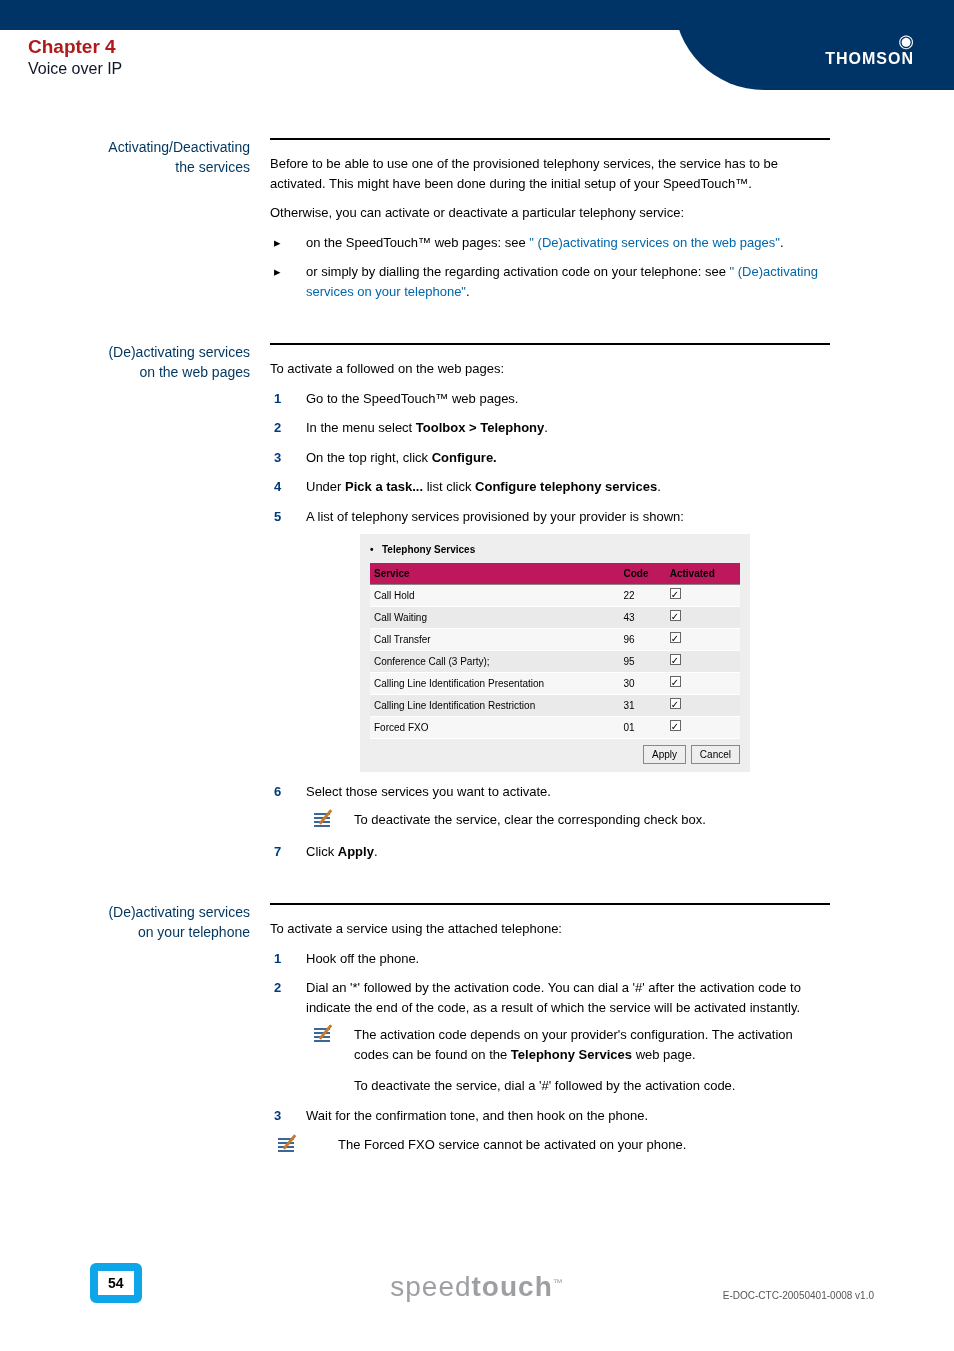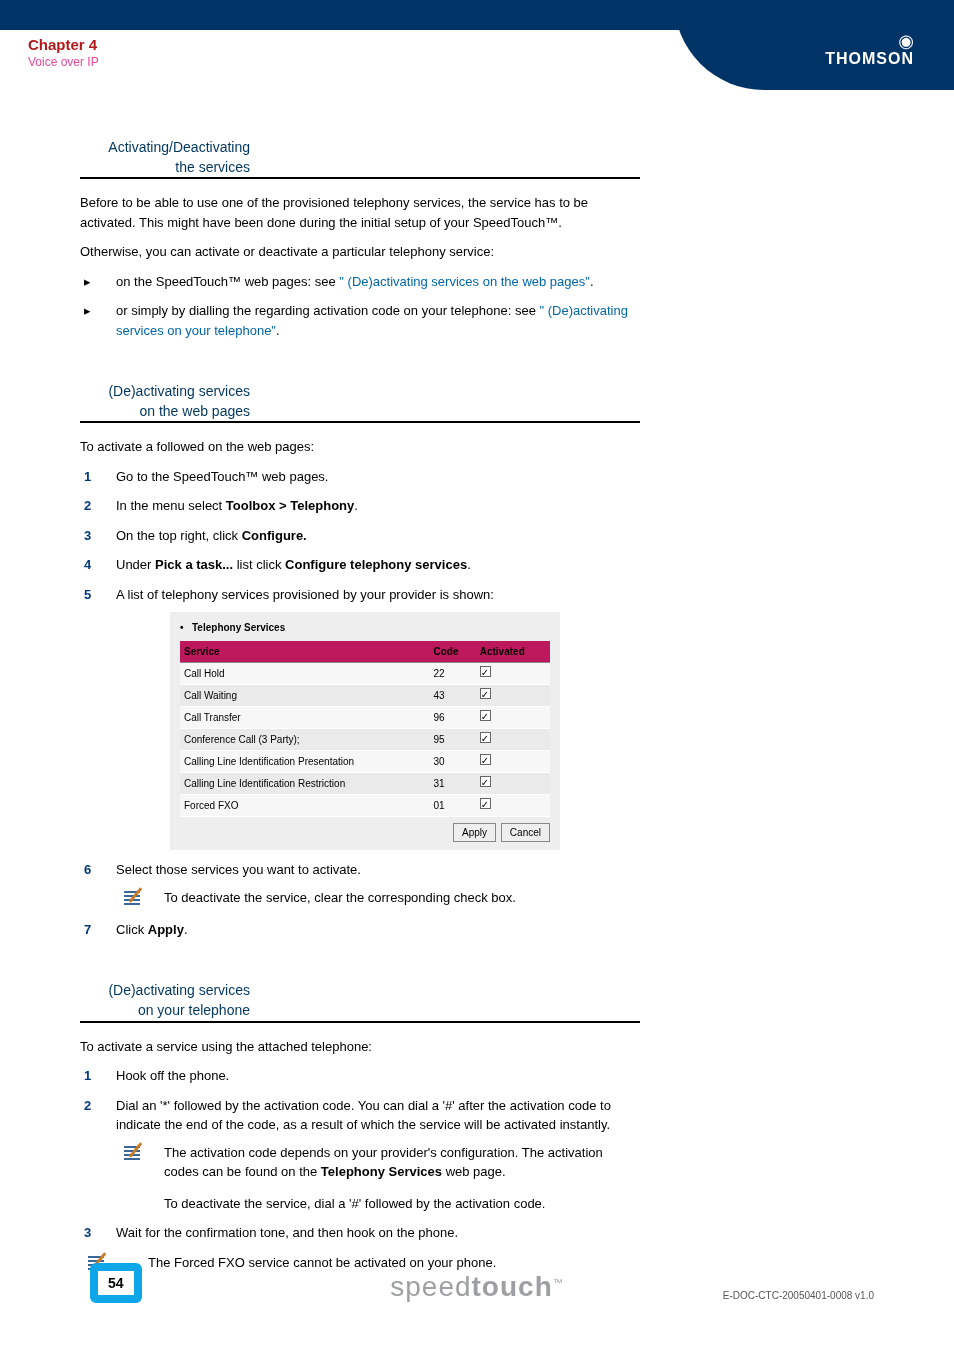--- a/index.html
+++ b/index.html
@@ -23,25 +23,25 @@
     height: 60px;
   }
   .chapter-block {
     position: absolute;
     left: 28px;
     top: 6px;
   }
   .chapter-title {
     color: #b01a1a;
     font-weight: bold;
-    font-size: 15px;
+    font-size: 19px;
   }
   .chapter-sub {
-    color: #ec4899;
-    font-size: 12px;
+    color: #0f172a;
+    font-size: 16px;
     margin-top: 2px;
   }
   .thomson-block {
     position: absolute;
     right: 0;
     top: -30px;
     width: 280px;
     height: 90px;
     background: #003366;
     border-bottom-left-radius: 90px 90px;
@@ -60,21 +60,20 @@
   }
   .content {
     position: absolute;
     left: 80px;
     top: 138px;
     width: 790px;
   }
   .section {
     display: flex;
     margin-bottom: 32px;
-    flex-direction: column;
   }
   .side-heading {
     width: 190px;
     text-align: right;
     color: #00365f;
     font-size: 14px;
     padding-right: 20px;
     line-height: 1.4;
     font-family: "Trebuchet MS", Arial, sans-serif;
   }

